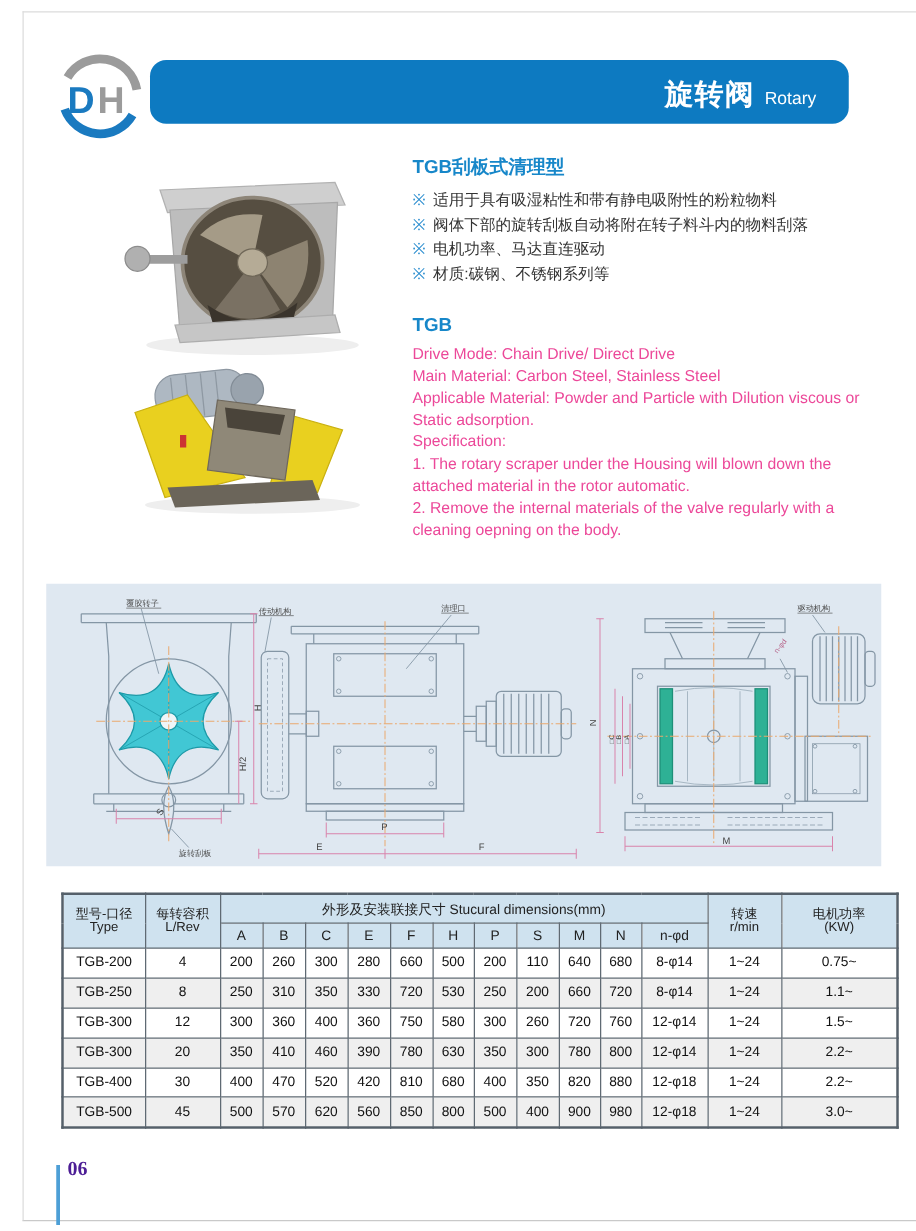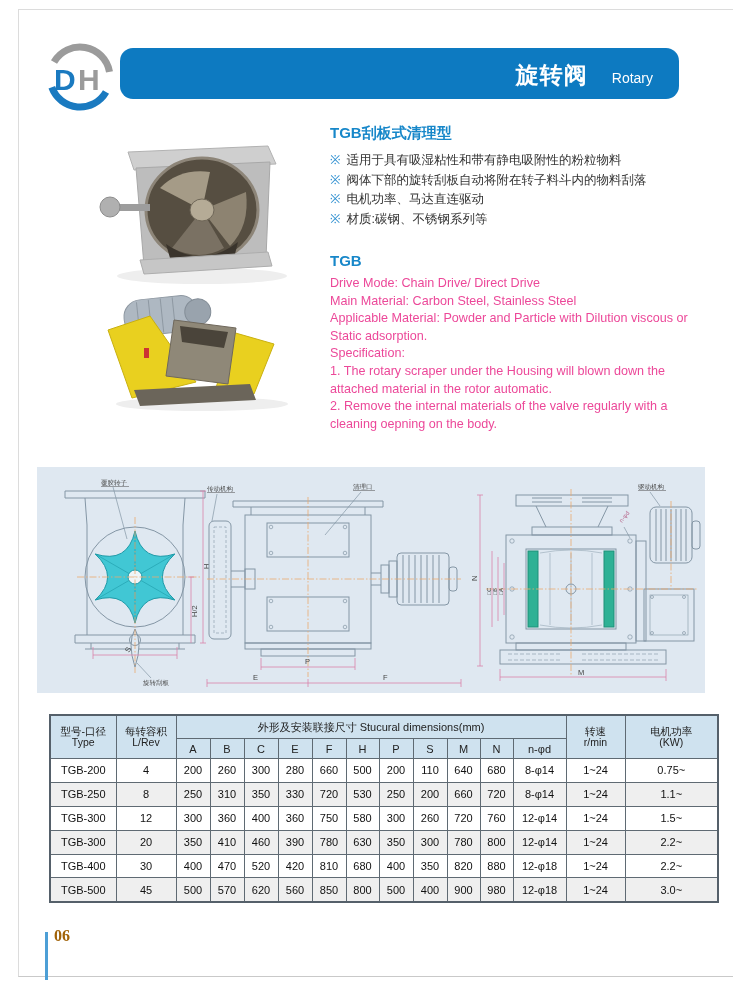--- a/index.html
+++ b/index.html
@@ -6,21 +6,21 @@
   .page{position:relative;width:733px;height:985px;background:#ffffff;overflow:hidden;
         font-family:"Liberation Sans",sans-serif;}
   .page-border{position:absolute;left:18px;top:9px;right:0;bottom:8px;
         border-left:1px solid #dcdcdc;border-top:1px solid #dcdcdc;border-bottom:1px solid #c9c9c9;pointer-events:none;}
 
   
   .logo{position:absolute;left:45px;top:42px;width:70px;height:70px;}
   .banner{position:absolute;left:120px;top:48px;width:559px;height:51px;background:#0d7ac1;
         border-radius:13px;display:flex;align-items:baseline;justify-content:flex-end;
         padding:0 26px 0 0;box-sizing:border-box;color:#fff;}
-  .banner-inner{display:flex;align-items:baseline;gap:24px;margin-top:12px;}
+  .banner-inner{display:flex;align-items:baseline;gap:8px;margin-top:12px;}
   .banner-cn{font-size:23px;font-weight:bold;letter-spacing:1px;}
   .banner-en{font-size:14px;}
 
   
   .photo{position:absolute;}
   .photo1{left:90px;top:136px;width:214px;height:152px;}
   .photo2{left:98px;top:286px;width:208px;height:128px;}
 
   
   .intro{position:absolute;left:330px;top:124px;width:382px;}
@@ -51,21 +51,21 @@
   .spec-table th{background:#cfe2ef;font-weight:normal;color:#222;}
   .spec-table .hdr2 span{display:block;line-height:11.5px;font-size:10.5px;}
   .spec-table thead tr:first-child th{height:22px;}
   .spec-table thead tr:last-child th{height:19px;}
   .spec-table tbody td{height:22.9px;background:#fff;}
   .spec-table tbody tr:nth-child(even) td{background:#efefef;}
 
   
   .footer-bar{position:absolute;left:45px;top:932px;width:3px;height:48px;background:#4d9fd6;}
   .page-number{position:absolute;left:54px;top:927px;font-family:"Liberation Serif",serif;
-        font-weight:bold;font-size:16px;color:#a16207;}
+        font-weight:bold;font-size:16px;color:#4c1d95;}
 </style>
 </head>
 <body>
 
 <div class="page">
   <div class="page-border"></div>
 
   <svg class="logo" viewBox="0 0 70 70">
     <path d="M9,20 A30,30 0 0 1 64.5,29.8" fill="none" stroke="#9b9b9b" stroke-width="7"></path>
     <path d="M6.8,45.3 A30,30 0 0 0 61,50" fill="none" stroke="#1a7ac0" stroke-width="7"></path>

